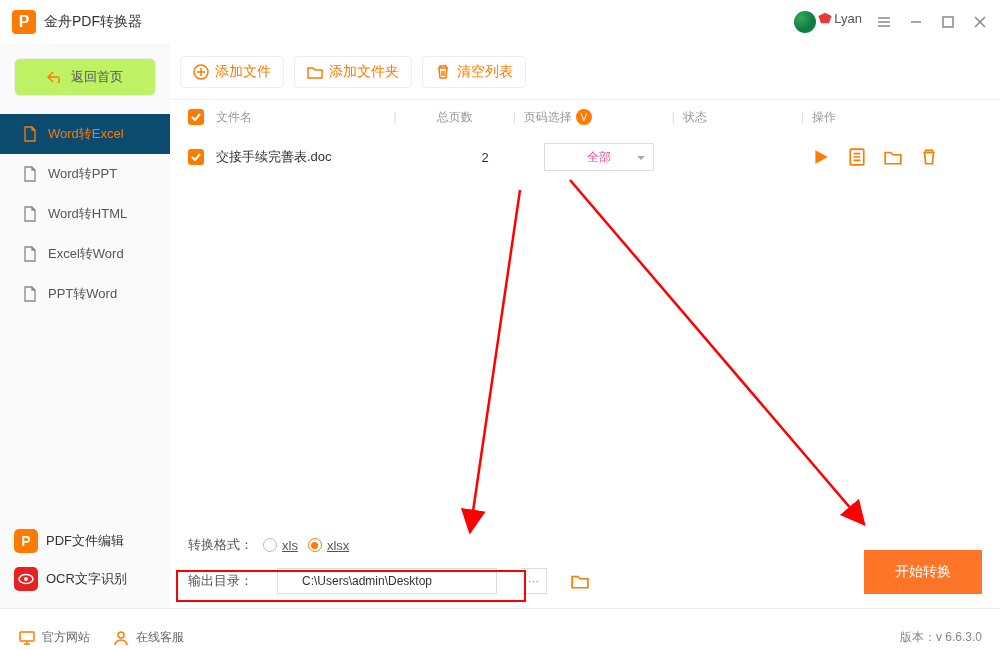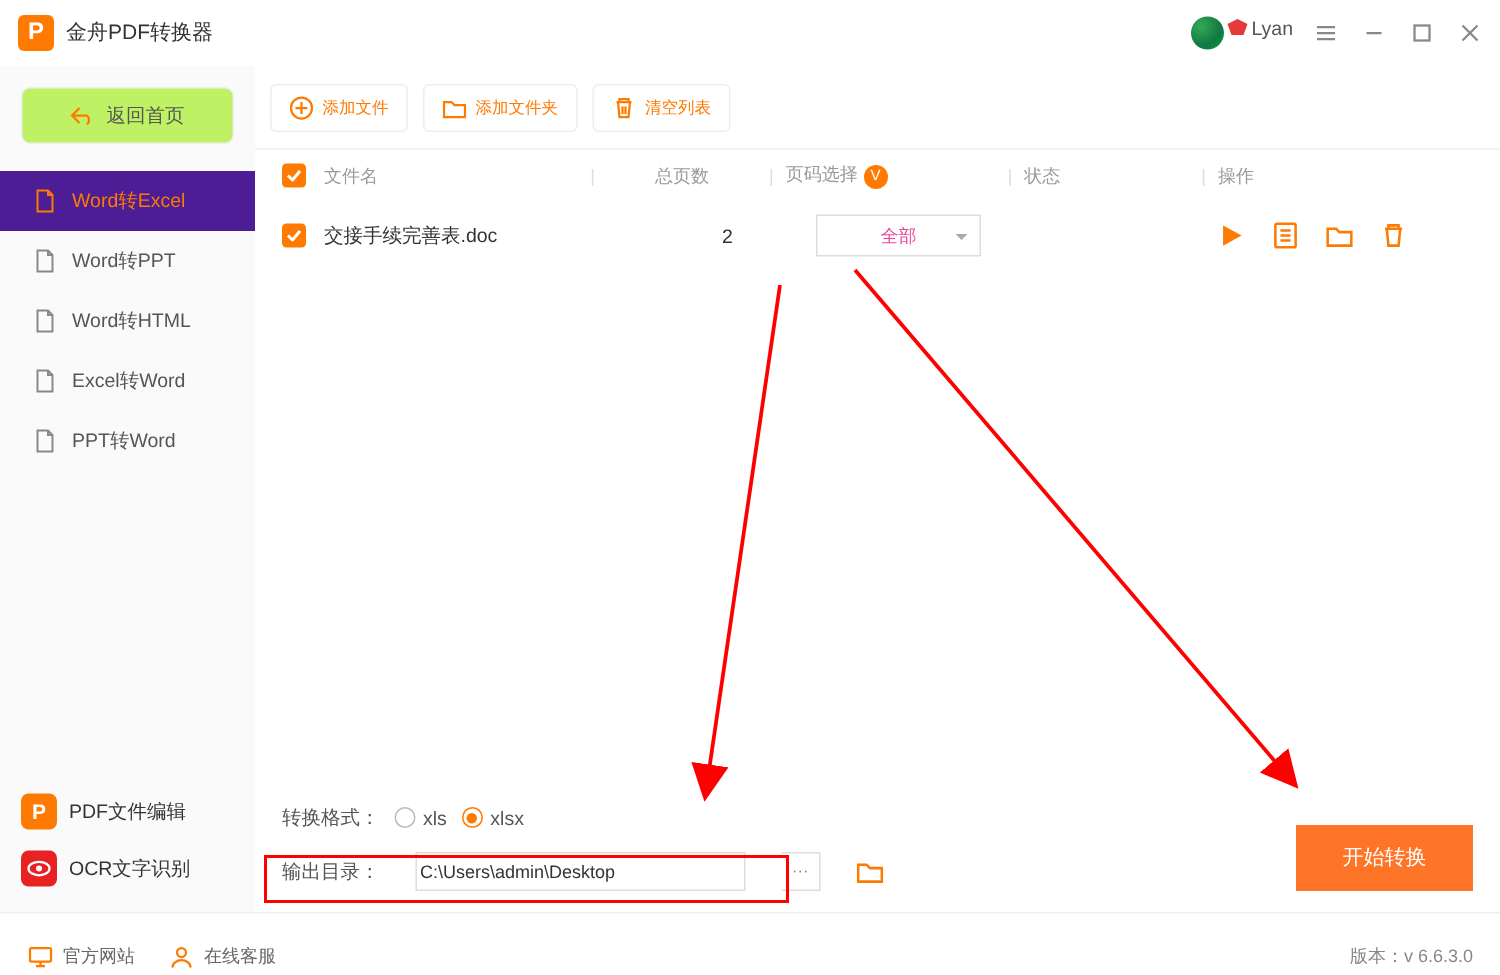--- a/index.html
+++ b/index.html
@@ -13,30 +13,30 @@
 .vip { width: 16px; height: 14px; }
 .username { font-size: 13px; color: #555; }
 .win-ctrls { display: flex; align-items: center; gap: 16px; color: #888; }
 .win-ctrl { width: 16px; height: 16px; display: flex; align-items: center; justify-content: center; cursor: pointer; }
 
 .main { display: flex; height: 564px; }
 .sidebar { width: 170px; background: #fafafa; padding-top: 14px; display: flex; flex-direction: column; }
 .back-btn { margin: 0 14px 18px 14px; height: 38px; border: 1px solid #eee; border-radius: 6px; background: #bef264; display: flex; align-items: center; justify-content: center; gap: 8px; color: #555; font-size: 13px; cursor: pointer; }
 .nav-list { flex: 1; }
 .nav-item { height: 40px; display: flex; align-items: center; padding-left: 22px; gap: 10px; font-size: 13px; color: #555; cursor: pointer; }
-.nav-item.active { background: #4c1d95; color: #ff7a00; }
+.nav-item.active { background: #0c4a6e; color: #ff7a00; }
 .nav-item.active .nav-icon svg { stroke: #ff7a00; }
 .nav-icon { width: 16px; height: 16px; display: flex; align-items: center; justify-content: center; }
 .bottom-tools { padding-bottom: 10px; }
 .tool-item { height: 38px; display: flex; align-items: center; padding-left: 14px; gap: 8px; font-size: 13px; color: #333; cursor: pointer; }
 .tool-icon { width: 24px; height: 24px; border-radius: 5px; display: flex; align-items: center; justify-content: center; color: #fff; font-weight: bold; font-size: 14px; }
 
 .content { flex: 1; display: flex; flex-direction: column; background: #fff; }
 .toolbar { height: 56px; display: flex; align-items: center; gap: 10px; padding-left: 10px; border-bottom: 1px solid #f0f0f0; }
-.tbtn { height: 32px; padding: 4px 12px; border: 1px solid #eee; border-radius: 4px; background: #fff; display: flex; align-items: center; gap: 6px; color: #ff7a00; font-size: 11px; cursor: pointer; }
+.tbtn { height: 32px; padding: 4px 12px; border: 1px solid #eee; border-radius: 4px; background: #fff; display: flex; align-items: center; gap: 6px; color: #ff7a00; font-size: 14px; cursor: pointer; }
 .tbtn .ticon { width: 16px; height: 16px; }
 
 .table-head { height: 34px; display: flex; align-items: center; padding: 0 18px; font-size: 12px; color: #999; }
 .col-check { width: 28px; }
 .col-name { flex: 1; }
 .col-pages { width: 100px; text-align: center; }
 .col-select { width: 140px; }
 .col-status { width: 110px; }
 .col-action { width: 170px; }
 .sep { color: #ddd; margin: 0 8px; }
@@ -46,26 +46,26 @@
 .chk { width: 16px; height: 16px; border-radius: 3px; background: #ff7a00; display: flex; align-items: center; justify-content: center; }
 .chk svg { stroke: #fff; }
 .page-select { width: 110px; height: 28px; border: 1px solid #ddd; background: #fff; display: flex; align-items: center; justify-content: center; font-size: 12px; color: #ec4899; position: relative; }
 .page-select::after { content: ""; position: absolute; right: 8px; top: 12px; border: 4px solid transparent; border-top-color: #aaa; }
 .row-actions { display: flex; gap: 18px; color: #ff7a00; }
 .row-act { width: 18px; height: 18px; cursor: pointer; }
 
 .empty-area { flex: 1; position: relative; }
 .bottom-panel { padding: 10px 18px 14px 18px; position: relative; }
 .line1 { display: flex; align-items: center; gap: 10px; font-size: 13px; color: #555; margin-bottom: 14px; }
-.radio { display: flex; align-items: center; gap: 5px; cursor: pointer; }
+.radio { display: flex; align-items: center; gap: 5px; cursor: pointer; text-decoration: underline; }
 .radio-dot { width: 14px; height: 14px; border: 1px solid #bbb; border-radius: 50%; display: flex; align-items: center; justify-content: center; }
 .radio.sel .radio-dot { border-color: #ff7a00; }
 .radio.sel .radio-dot::after { content: ""; width: 7px; height: 7px; background: #ff7a00; border-radius: 50%; }
 .line2 { display: flex; align-items: center; gap: 24px; font-size: 13px; color: #555; }
-.path-input { width: 220px; height: 26px; border: 1px solid #ddd; padding: 0 2px; font-size: 12px; color: #333; background: #fff; }
+.path-input { width: 220px; height: 26px; border: 1px solid #ddd; padding: 0 24px; font-size: 12px; color: #333; background: #fff; }
 .path-more { width: 26px; height: 26px; border: 1px solid #ddd; border-left: none; display: flex; align-items: center; justify-content: center; font-size: 11px; color: #888; cursor: pointer; }
 .folder-icon { width: 18px; height: 18px; color: #ff7a00; cursor: pointer; }
 .highlight-box { position: absolute; border: 2px solid red; left: 176px; top: 570px; width: 350px; height: 32px; pointer-events: none; }
 .start-btn { position: absolute; right: 18px; bottom: 14px; width: 118px; height: 44px; background: #ff7527; color: #fff; border: none; font-size: 14px; cursor: pointer; }
 
 .footer { height: 58px; border-top: 1px solid #eee; display: flex; align-items: center; padding: 0 18px; font-size: 12px; color: #666; }
 .footer-left { display: flex; gap: 22px; flex: 1; }
 .flink { display: flex; align-items: center; gap: 6px; cursor: pointer; }
 .ficon { width: 18px; height: 18px; color: #ff7a00; }
 .version { color: #888; }

